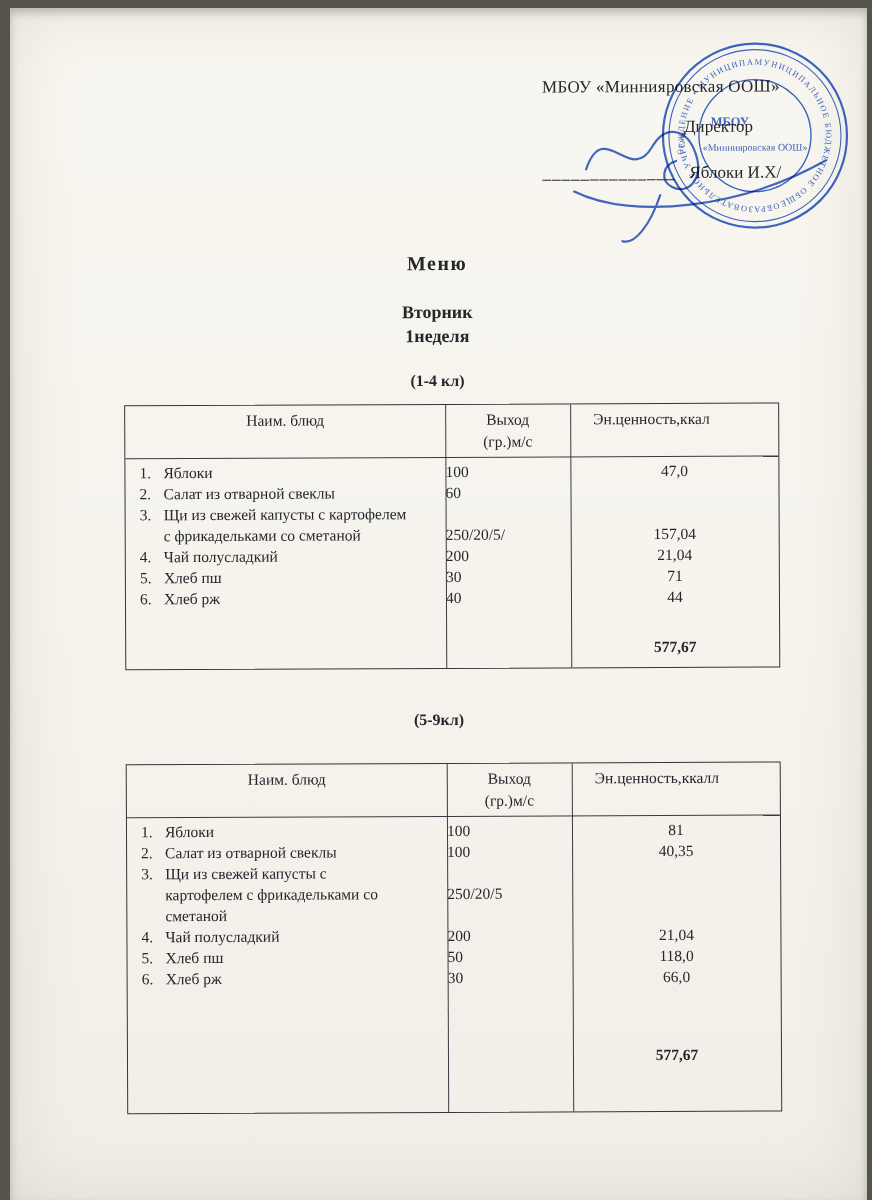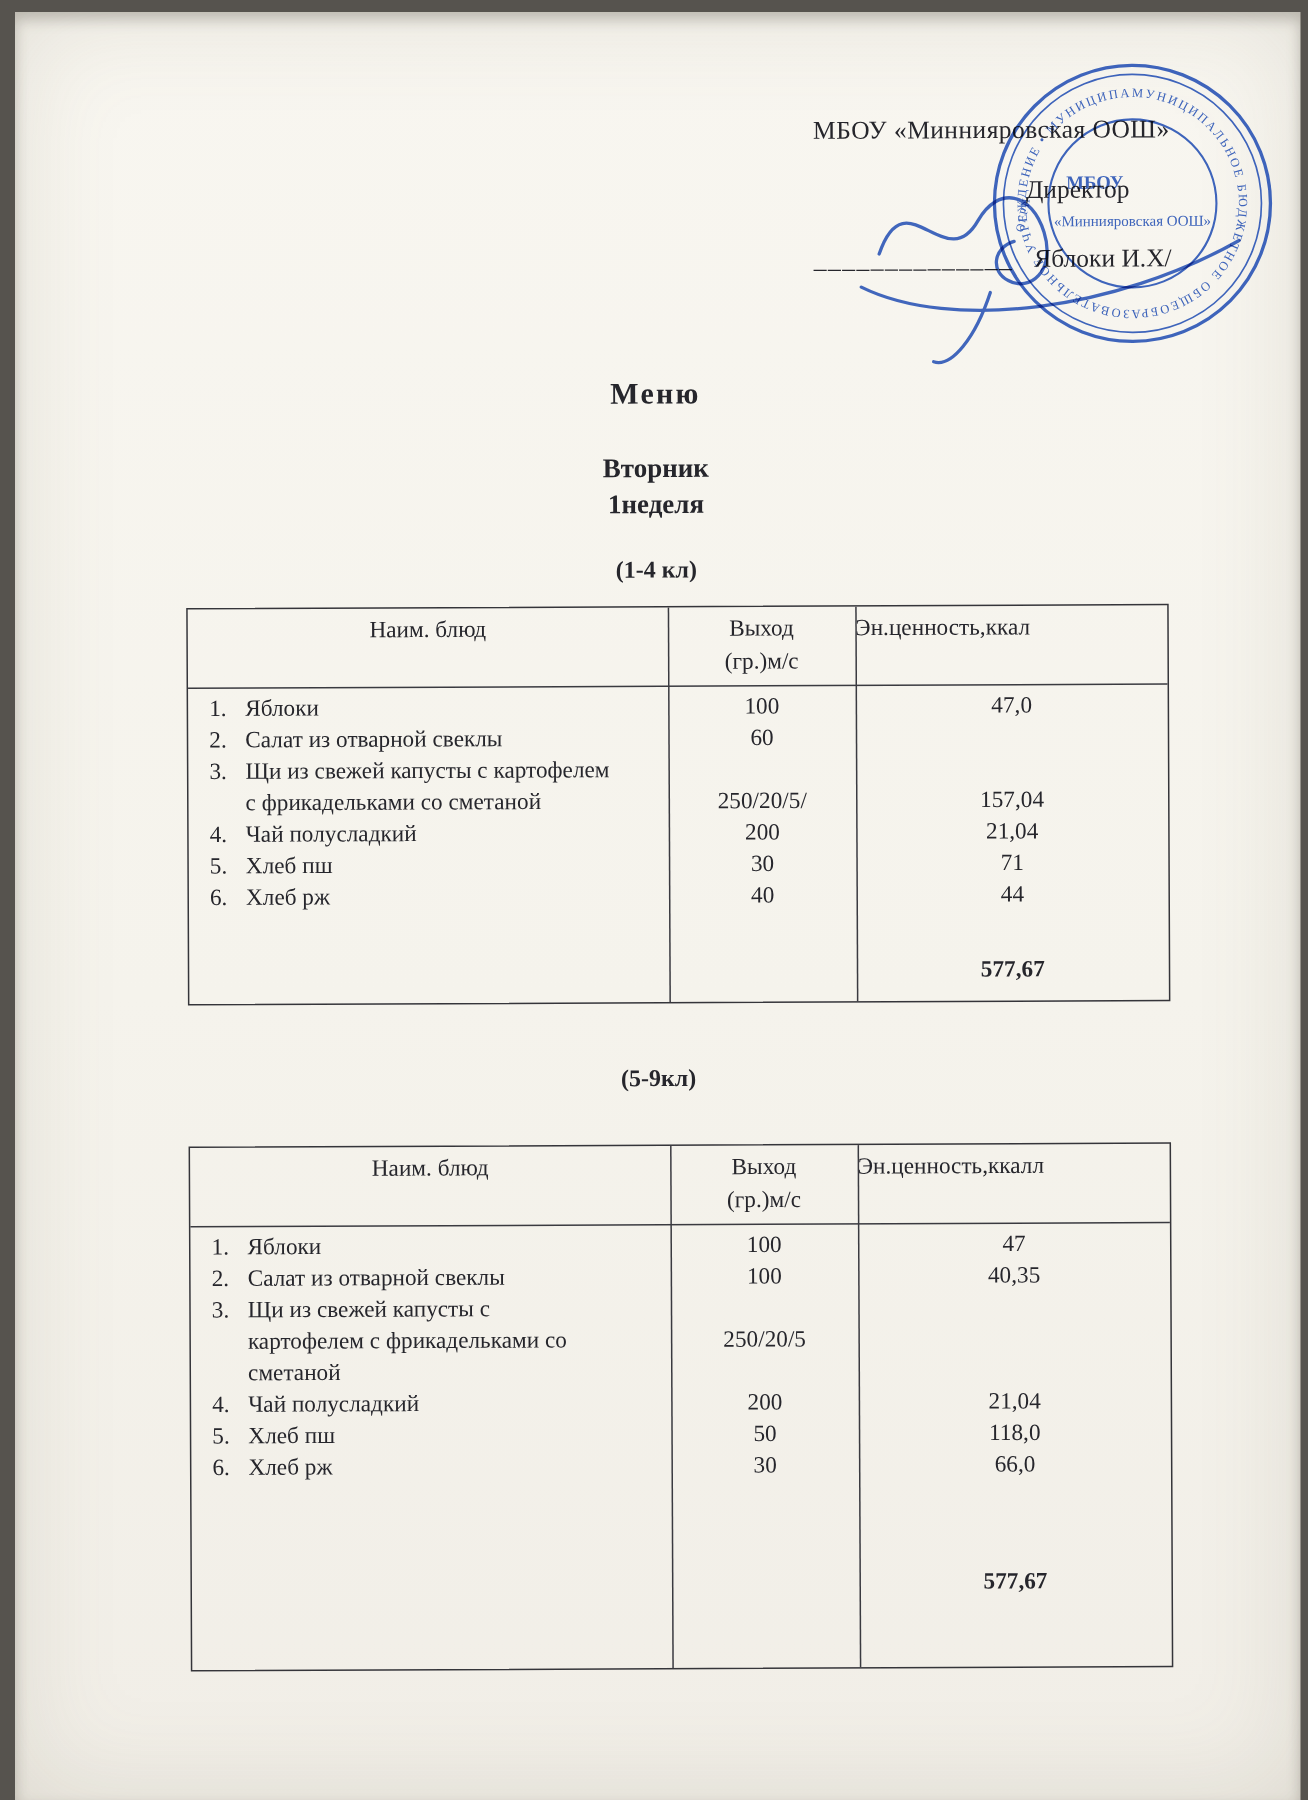--- a/index.html
+++ b/index.html
@@ -52,31 +52,31 @@
     font-size:15.5px;
   }
   .menu-table.m1 { height:265px; margin-top:12px; }
   .menu-table.m2 { height:350px; margin-top:32px; }
   .vline { position:absolute; top:0; bottom:0; width:1.4px; background:#3a3a40; }
   .v1 { left:320px; } .v2 { left:445px; }
   .hsep { position:absolute; left:0; right:0; top:52px; height:1.4px; background:#3a3a40; }
 
   .t-head { display:grid; grid-template-columns:320px 125px 1fr; height:52px; padding-top:4px; flex:0 0 auto; }
   .hc { text-align:center; line-height:22px; }
-  .hc.enh { text-align:left; padding-left:0; padding-right:0; }
+  .hc.enh { text-align:left; padding-left:23px; padding-right:0; }
 
   .t-body { display:flex; flex-direction:column; padding-top:4px; flex:1 1 auto; }
   .m1 .t-body { padding-bottom:10px; }
   .m2 .t-body { padding-bottom:46px; }
 
   .t-row { display:grid; grid-template-columns:320px 125px 1fr; line-height:21px; min-height:21px; }
   .cell.name { display:flex; padding-left:14px; }
   .num  { width:24px; flex:0 0 24px; }
   .dish { white-space:pre-line; }
-  .cell.out { text-align:center; }
+  .cell.out { text-align:left; }
   .cell.en  { text-align:center; }
   .l2 { padding-top:21px; }
   .t-row.total { margin-top:auto; }
   .t-row.total .en { font-weight:700; }
 </style>
 </head>
 <body>
 
 <div class="page">
   <div class="content">
@@ -205,21 +205,21 @@
         <div class="hc enh">Эн.ценность,ккалл</div>
       </div>
 
       <div class="t-body">
         <div class="t-row">
           <div class="cell name">
               <span class="num">1.</span>
               <span class="dish">Яблоки</span>
             </div>
           <div class="cell out">100</div>
-          <div class="cell en">47</div>
+          <div class="cell en">81</div>
         </div>
         <div class="t-row">
           <div class="cell name">
               <span class="num">2.</span>
               <span class="dish">Салат из отварной свеклы</span>
             </div>
           <div class="cell out">100</div>
           <div class="cell en">40,35</div>
         </div>
         <div class="t-row">

